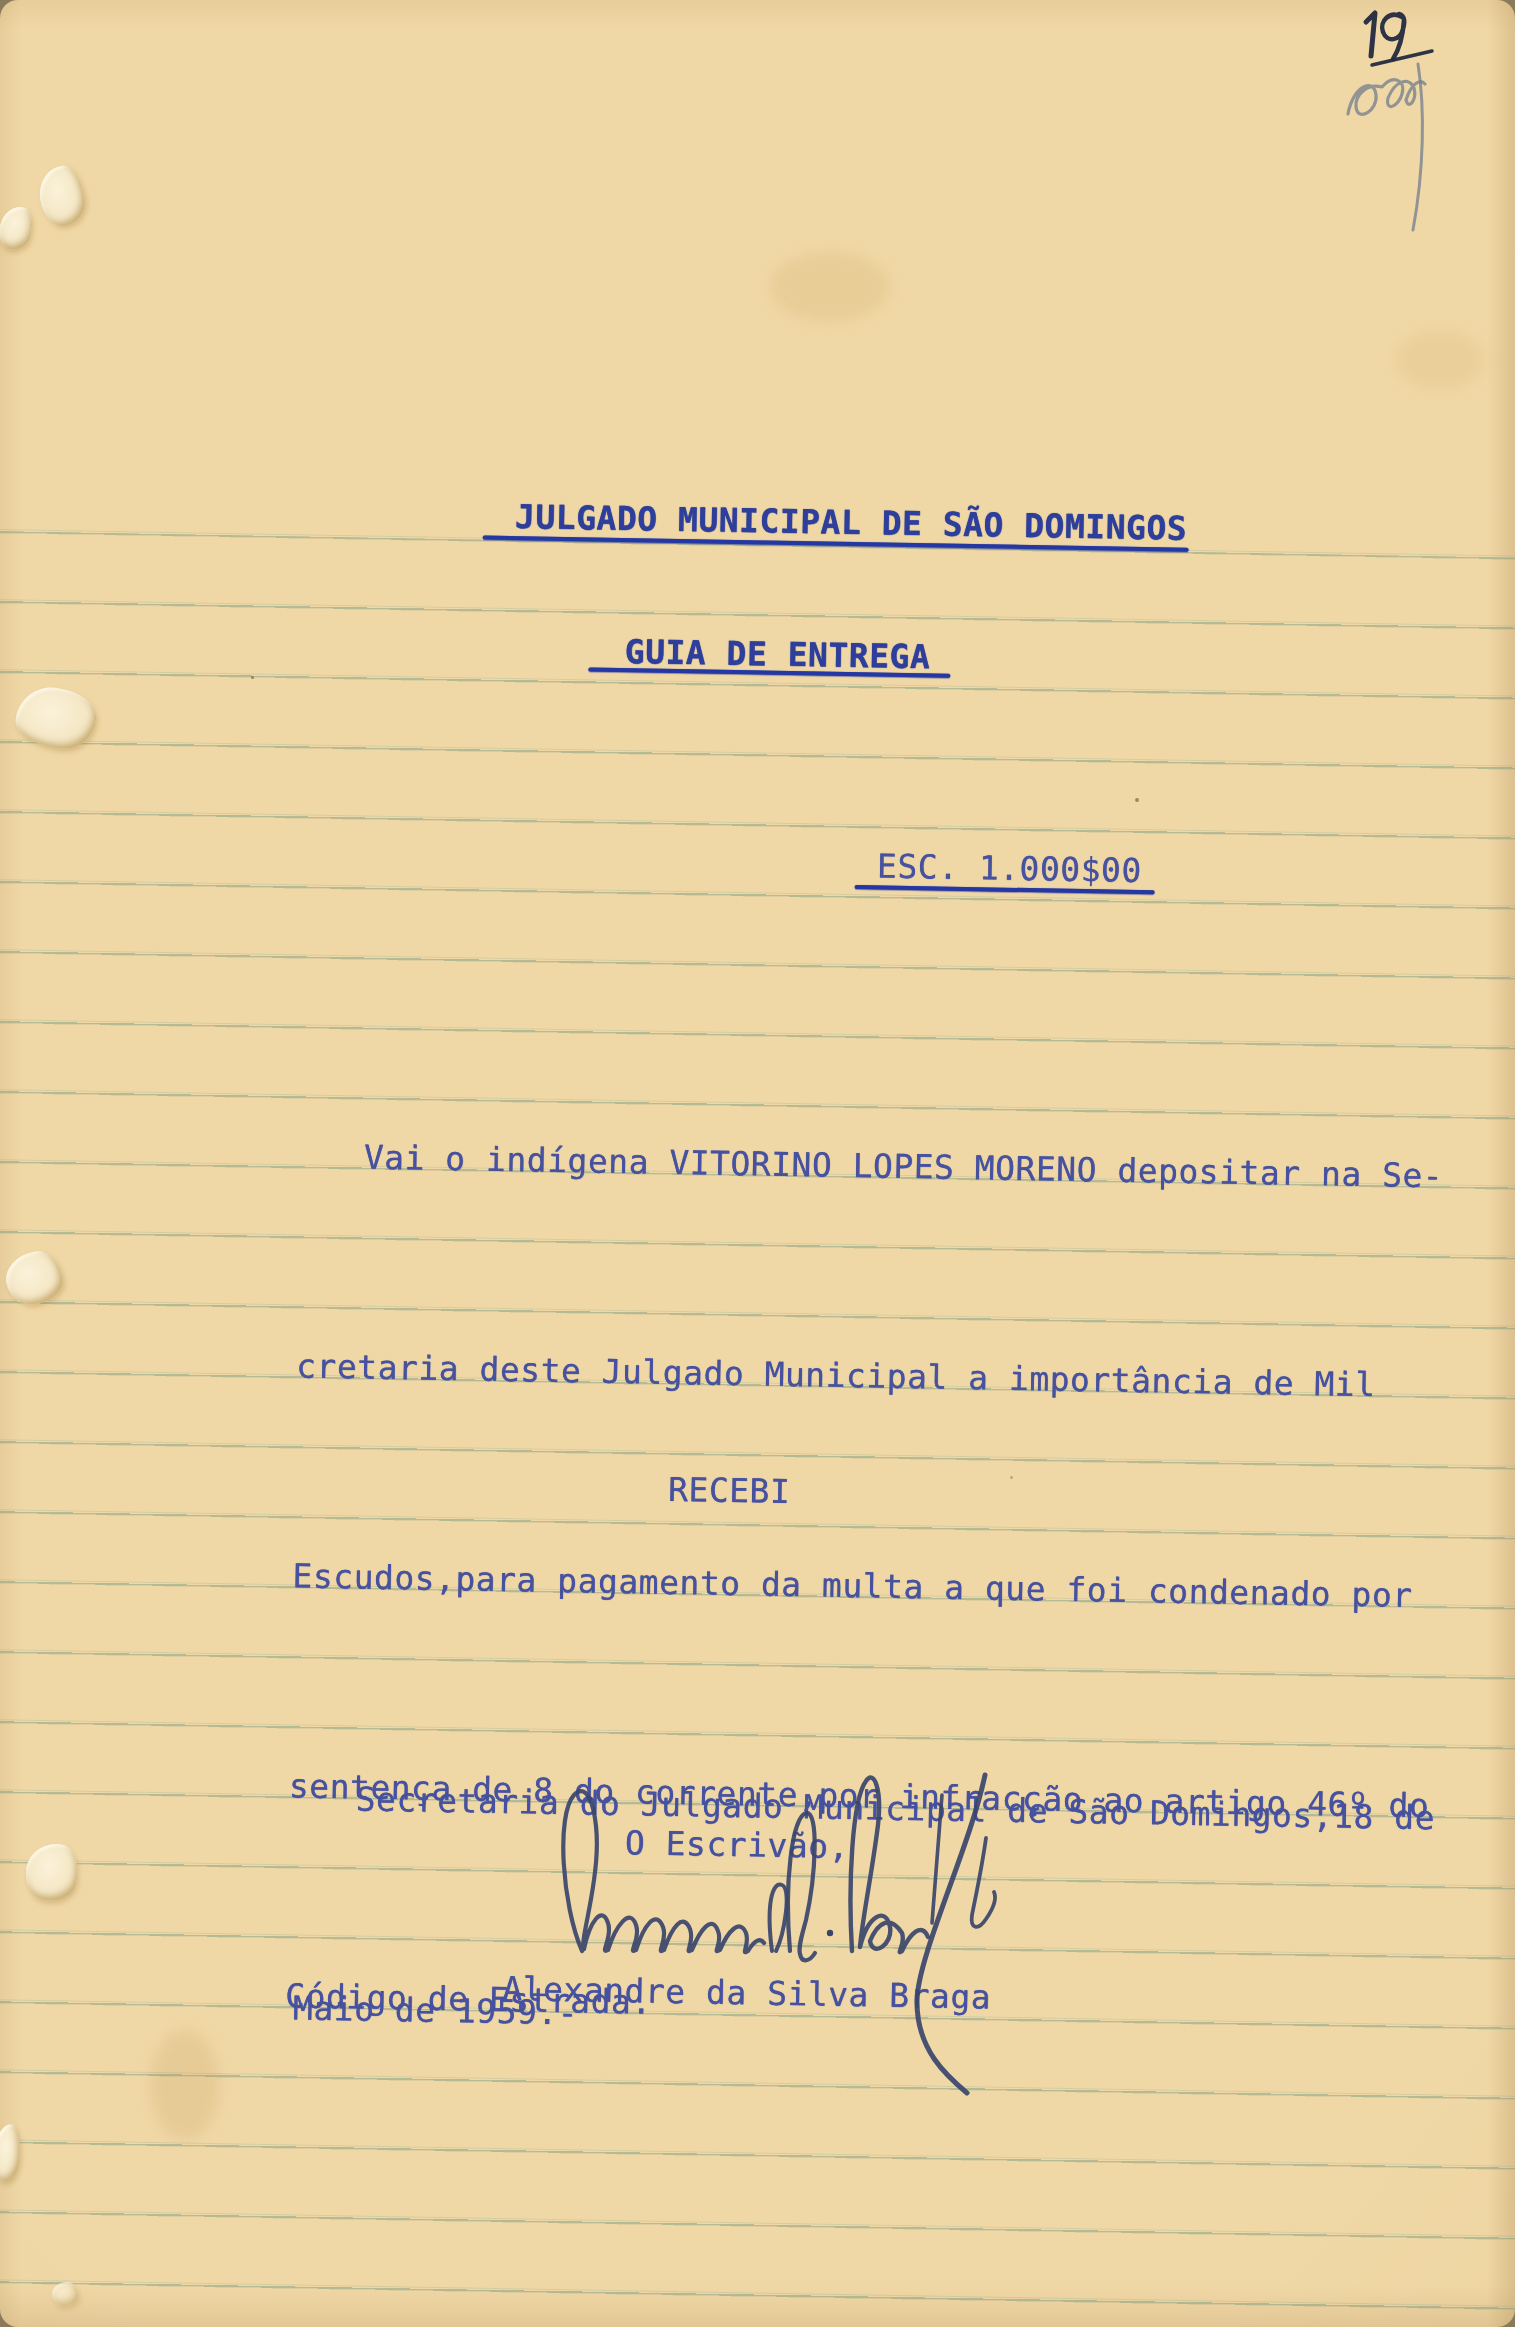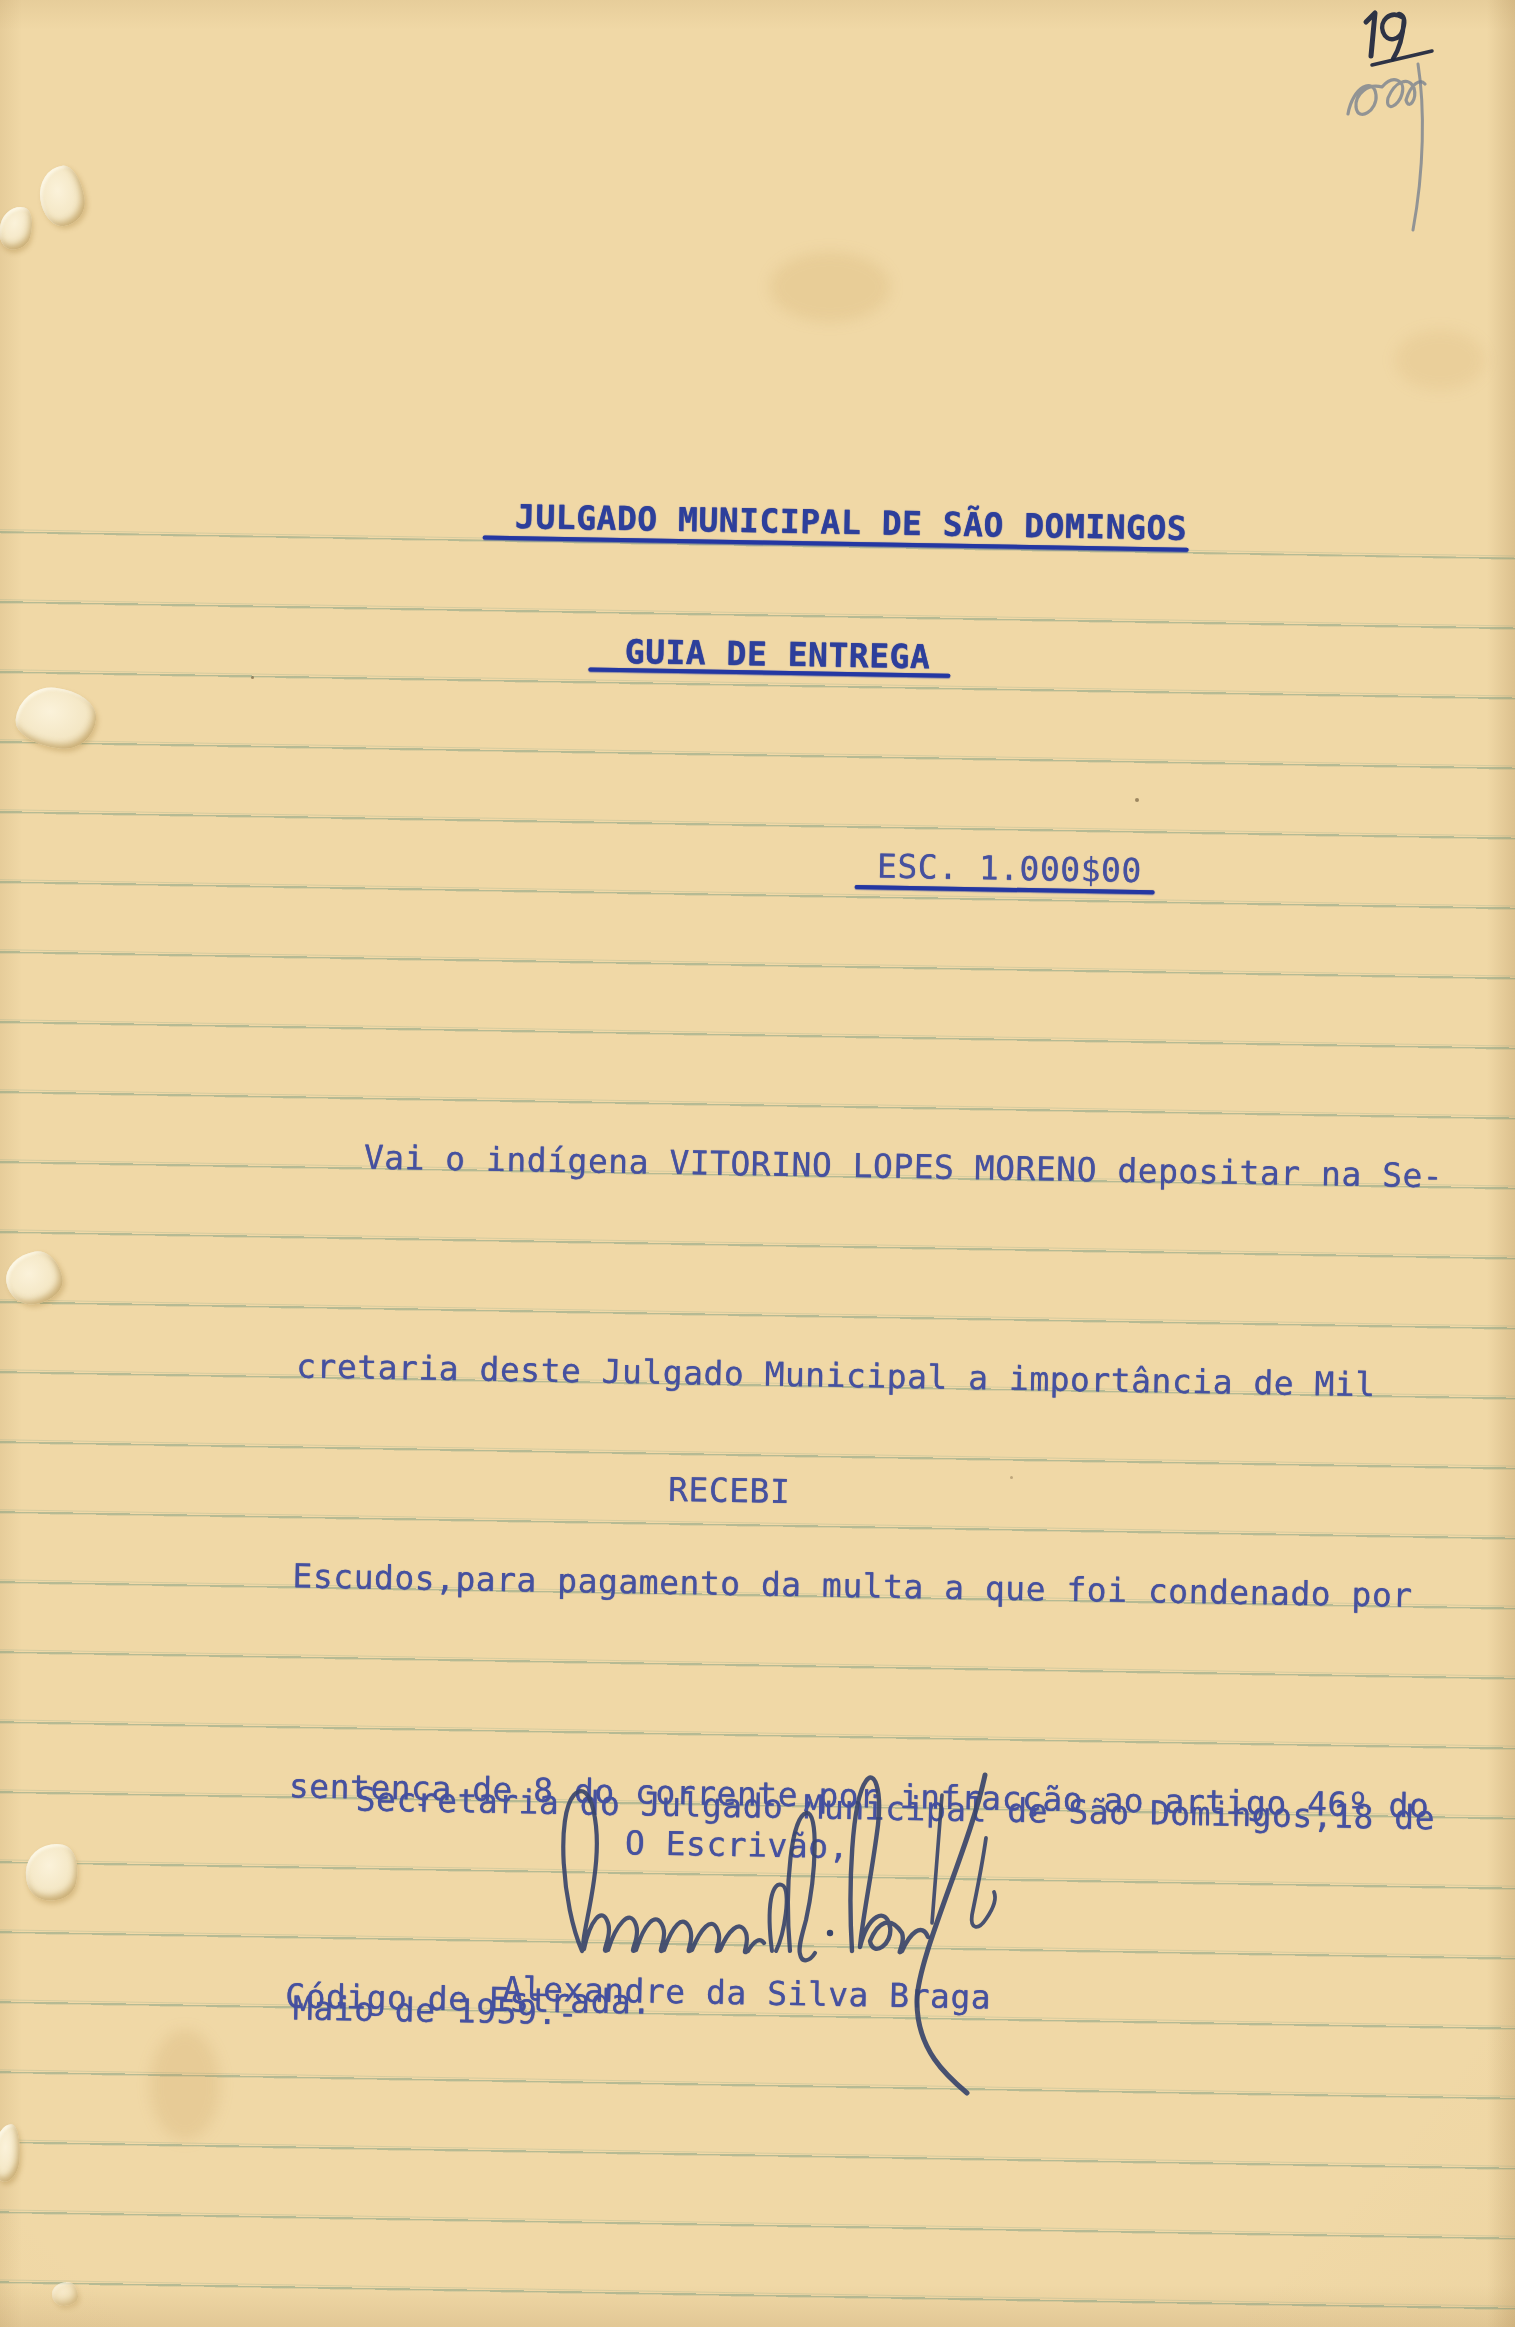--- a/index.html
+++ b/index.html
@@ -8,20 +8,21 @@
     width:1515px;height:2327px;
     overflow:hidden;
     font-family:"DejaVu Sans Mono", monospace;
     background:
       radial-gradient(130% 120% at 45% 42%, rgba(0,0,0,0) 55%, rgba(158,115,45,.10) 88%, rgba(140,100,40,.20) 100%),
       linear-gradient(to left, rgba(140,100,45,.20) 0, rgba(0,0,0,0) 28px),
       linear-gradient(to right, rgba(140,100,45,.10) 0, rgba(0,0,0,0) 22px),
       linear-gradient(to top, rgba(140,100,45,.14) 0, rgba(0,0,0,0) 42px),
       linear-gradient(to bottom, rgba(150,110,50,.10) 0, rgba(0,0,0,0) 30px),
       var(--paper,#f0d8a6);
+    border-radius: 18px;
   }
   
   .ink-layer{position:absolute;left:0;top:0;width:100%;height:100%;
     transform:rotate(1deg);transform-origin:0 0;}
   .rules{position:absolute;left:-60px;top:531px;width:1700px;height:1760px;
     background:repeating-linear-gradient(to bottom,
       rgba(104,146,122,.50) 0 1.6px, rgba(104,146,122,.18) 1.6px 2.4px,
       transparent 2.4px 70px);
     opacity:.85;}
   .rules2{position:absolute;left:-60px;top:529px;width:1700px;height:1760px;

